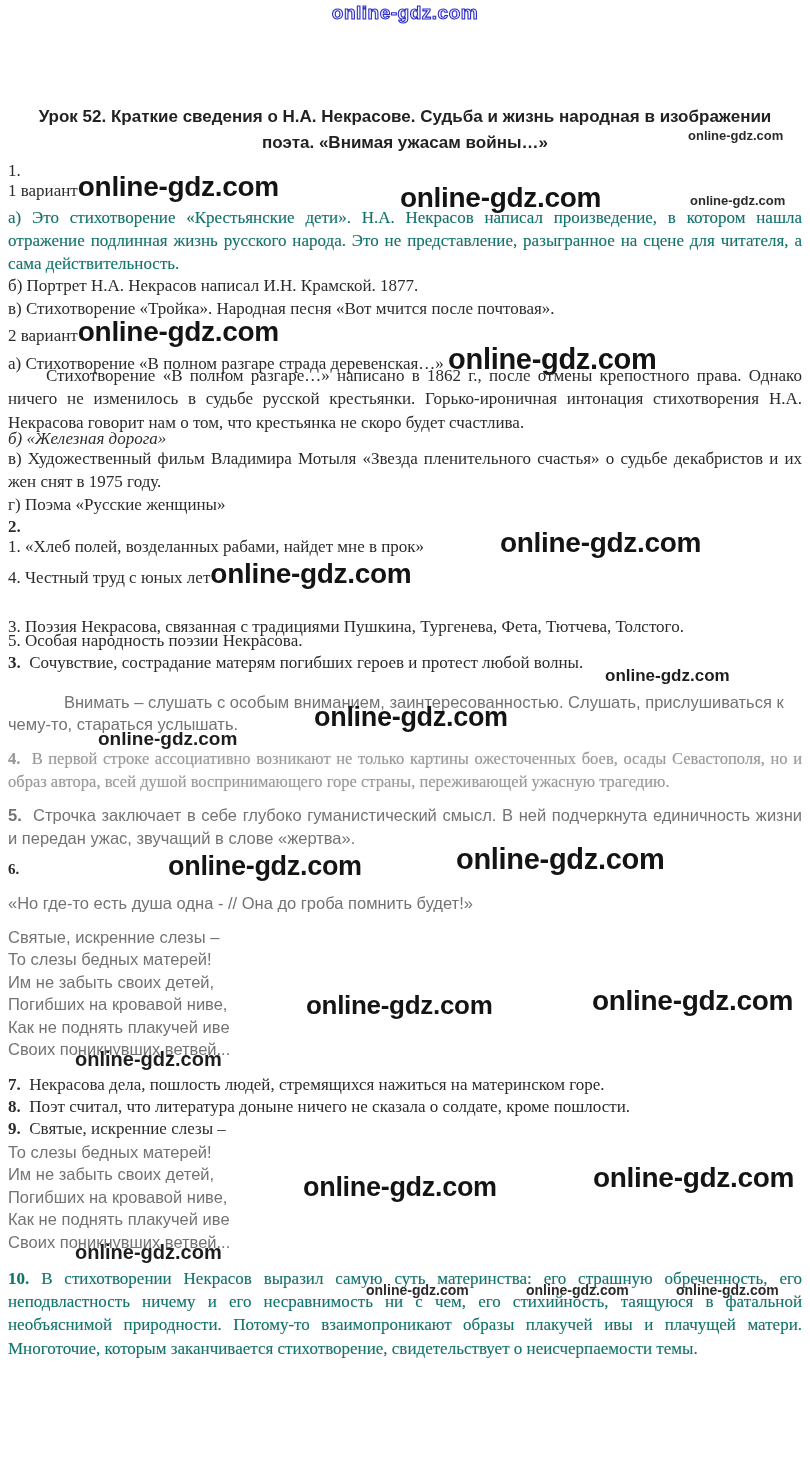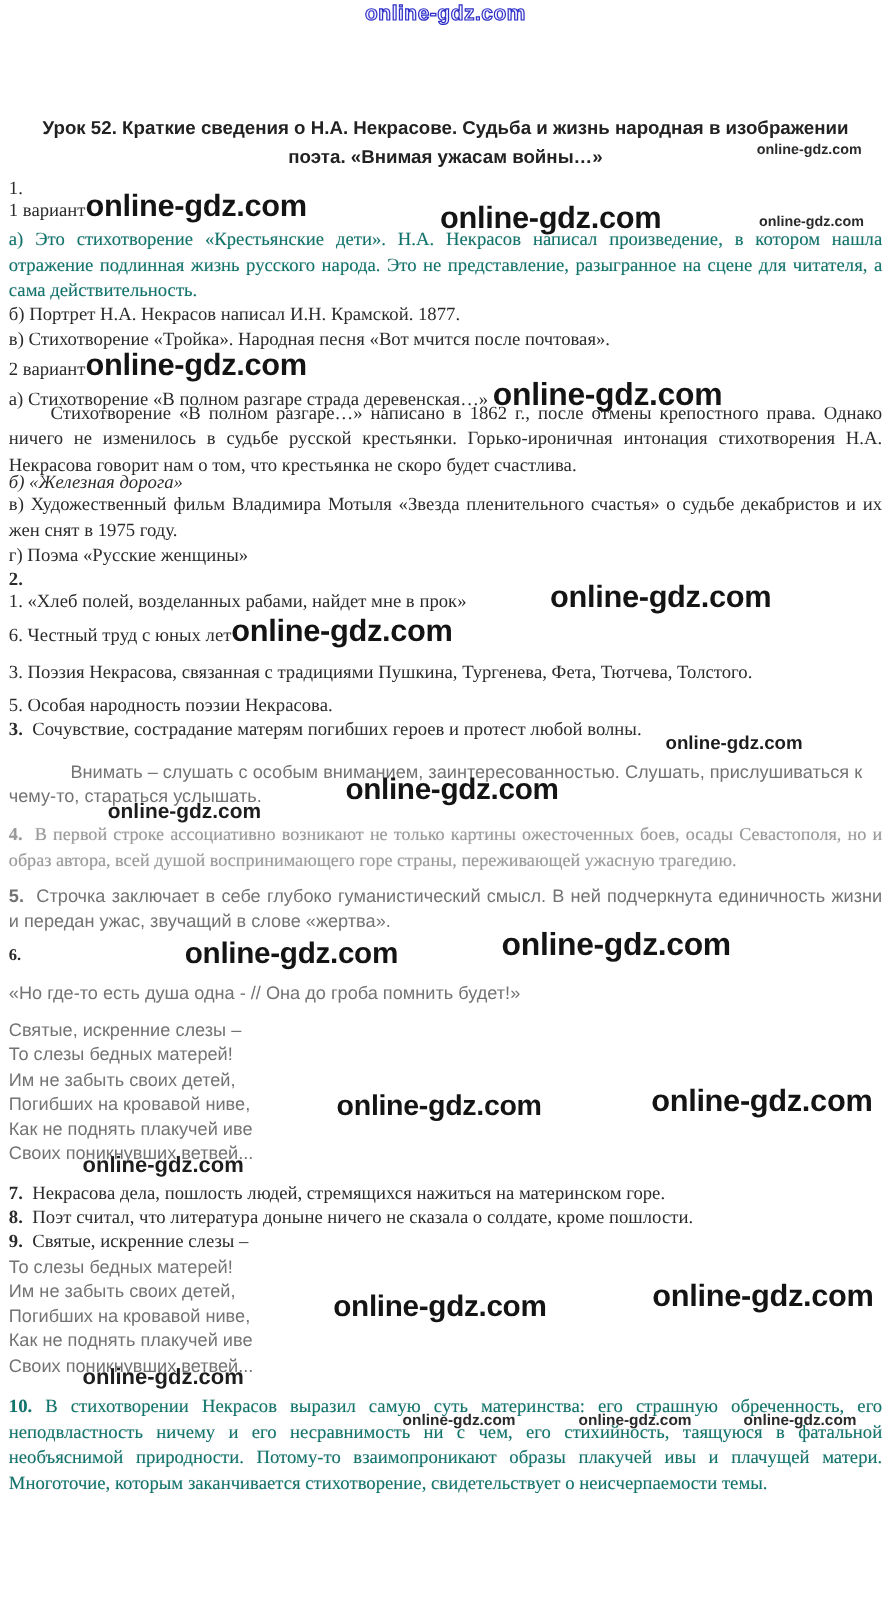--- a/index.html
+++ b/index.html
@@ -50,22 +50,22 @@
 
   <div class="pos serif" style="top:344px;"><span>а) Стихотворение «В полном разгаре страда деревенская…»</span> <span class="wm-big" style="font-size:29px;">online-gdz.com</span></div>
   <p class="pos serif just" style="top:364px;text-indent:38px;line-height:23.3px;">Стихотворение «В полном разгаре…» написано в 1862 г., после отмены крепостного права. Однако ничего не изменилось в судьбе русской крестьянки. Горько-ироничная интонация стихотворения Н.А. Некрасова говорит нам о том, что крестьянка не скоро будет счастлива.</p>
   <p class="pos serif" style="top:428px;font-style:italic;">б) «Железная дорога»</p>
   <p class="pos serif just" style="top:447px;line-height:23px;">в) Художественный фильм Владимира Мотыля «Звезда пленительного счастья» о судьбе декабристов и их жен снят в 1975 году.</p>
   <p class="pos serif" style="top:494px;">г) Поэма «Русские женщины»</p>
 
   <div class="pos serif" style="top:516px;font-weight:700;">2.</div>
   <p class="pos serif" style="top:536px;">1. «Хлеб полей, возделанных рабами, найдет мне в прок»</p>
   <div class="pos wm-big" style="left:500px;top:528px;font-size:28px;">online-gdz.com</div>
-  <div class="pos serif" style="top:559px;"><span>6.  Честный труд с юных лет</span><span class="wm-big" style="font-size:28px;">online-gdz.com</span></div>
-  <p class="pos serif" style="top:600px;font-family:Liberation Serif, serif;">3.  Поэзия Некрасова, связанная с традициями Пушкина, Тургенева, Фета, Тютчева, Толстого.</p>
+  <div class="pos serif" style="top:559px;"><span>4.  Честный труд с юных лет</span><span class="wm-big" style="font-size:28px;">online-gdz.com</span></div>
+  <p class="pos serif" style="top:616px;font-family:Liberation Serif, serif;">3.  Поэзия Некрасова, связанная с традициями Пушкина, Тургенева, Фета, Тютчева, Толстого.</p>
   <p class="pos serif" style="top:630px;">5. Особая народность поэзии Некрасова.</p>
 
   <div class="pos serif" style="top:652px;"><b class="num">3.</b>&nbsp; <span>Сочувствие, сострадание матерям погибших героев и протест любой волны.</span></div>
   <div class="pos wm-med" style="left:605px;top:667px;font-size:17px;">online-gdz.com</div>
   <p class="pos sans" style="top:691px;width:794px;text-indent:56px;">Внимать – слушать с особым вниманием, заинтересованностью. Слушать, прислушиваться к чему-то, стараться услышать.</p>
   <div class="pos wm-big" style="left:314px;top:703px;font-size:27px;">online-gdz.com</div>
   <div class="pos wm-med" style="left:98px;top:729px;font-size:19px;">online-gdz.com</div>
 
   <p class="pos sans just faded-light" style="top:748px;line-height:22.5px;font-family:Liberation Serif, serif;"><b class="num">4.</b>&nbsp; <span>В первой строке ассоциативно возникают не только картины ожесточенных боев, осады Севастополя, но и образ автора, всей душой воспринимающего горе страны, переживающей ужасную трагедию.</span></p>
 

